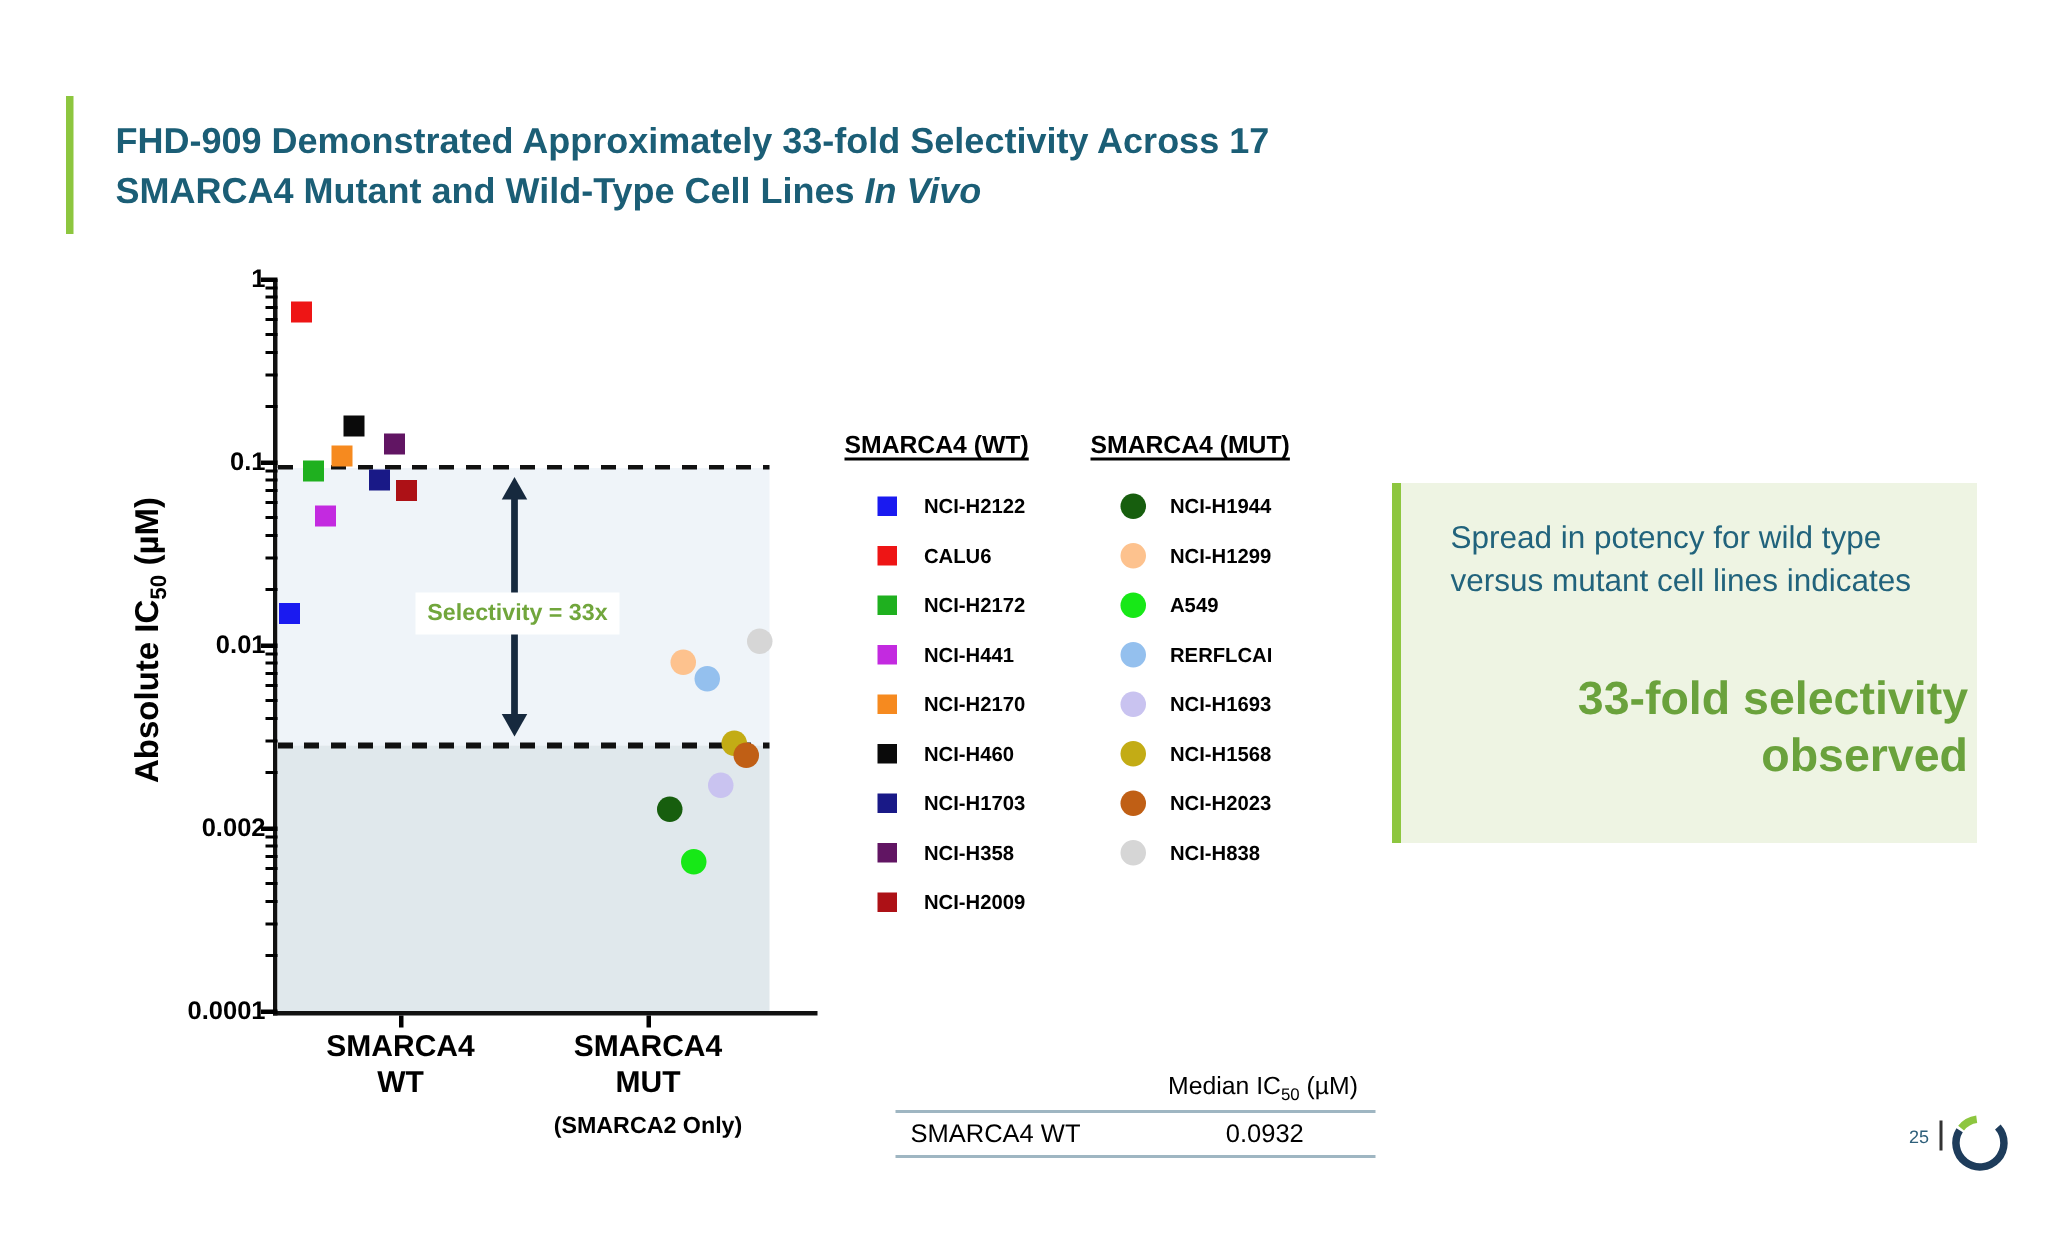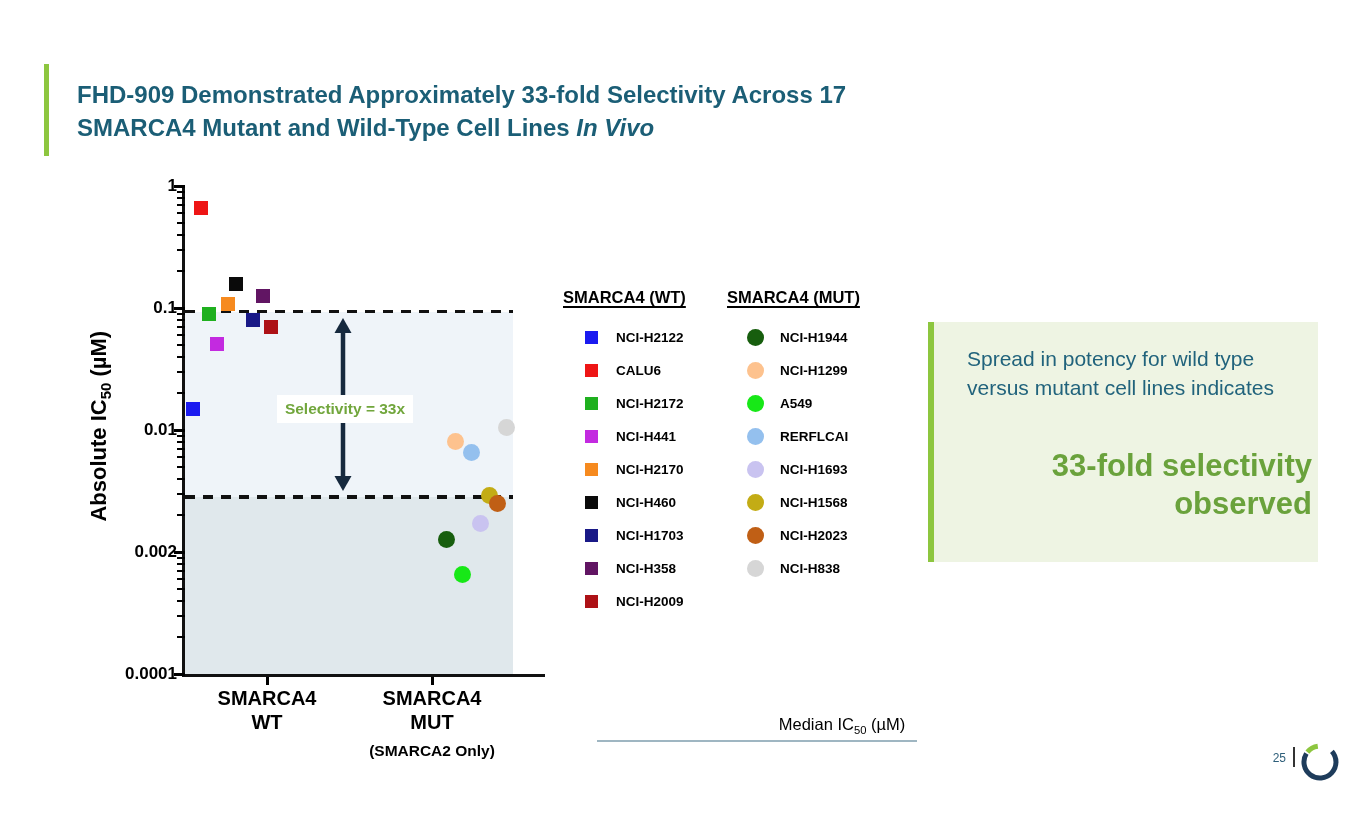--- a/index.html
+++ b/index.html
@@ -256,20 +256,24 @@
           <div class="legend-label">NCI-H838</div>
         </div>
       </div>
   </div>
 
   <div class="med-table">
     <div class="med-row header">
       <div class="cell-val"><span>Median IC</span><sub>50</sub><span> (µM)</span></div>
     </div>
     <div id="med-rows">
+        <div class="med-row r0">
+          <div class="cell-label">SMARCA4 WT</div>
+          <div class="cell-val">0.0932</div>
+        </div>
       </div>
   </div>
 
   <div class="callout-bar"></div>
   <div class="callout">
     <div class="callout-body">Spread in potency for wild type versus mutant cell lines indicates</div>
     <div class="callout-highlight">33-fold selectivity observed</div>
   </div>
 
   <div class="page-num">25</div>

